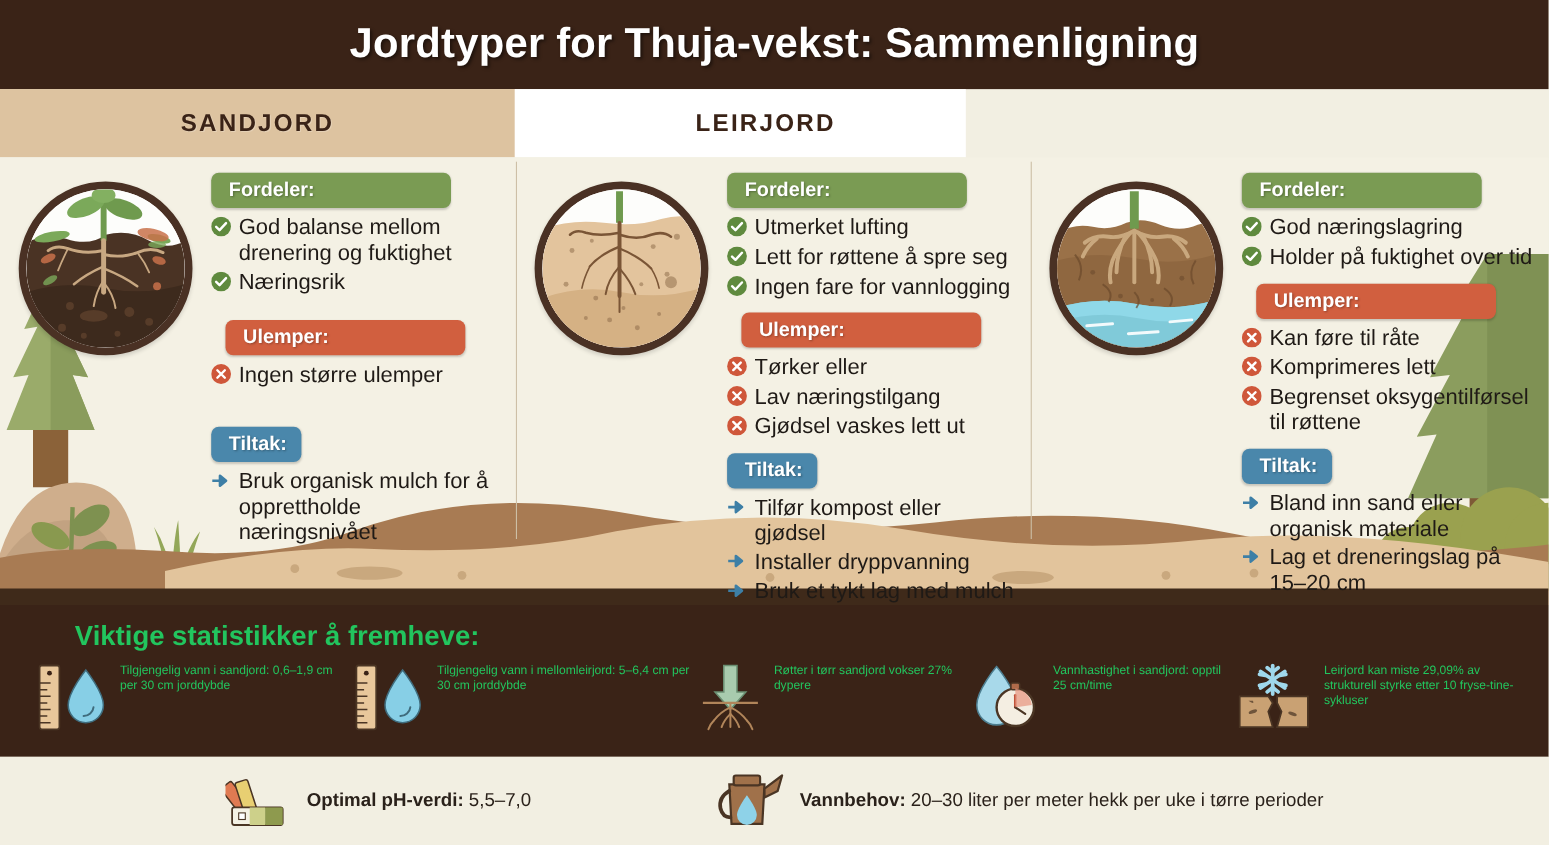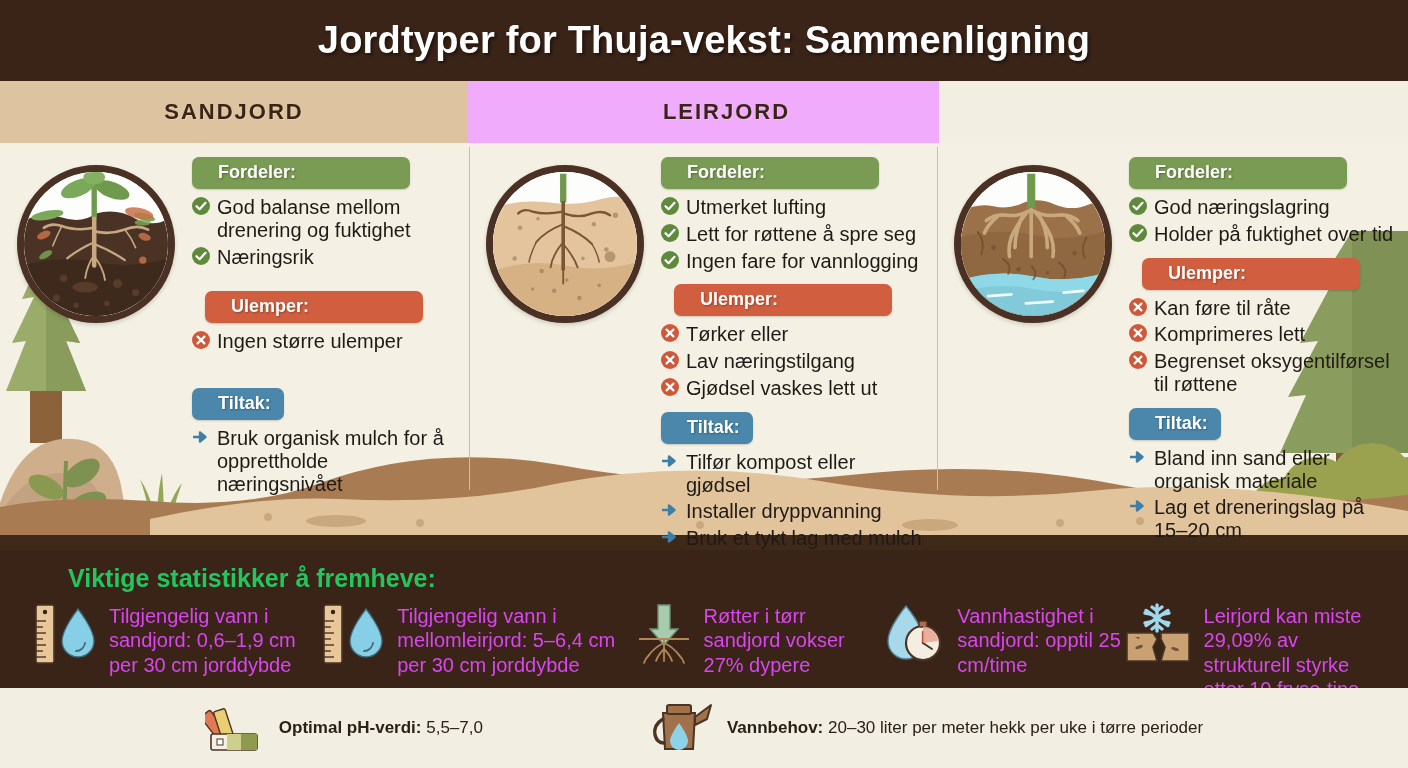--- a/index.html
+++ b/index.html
@@ -21,21 +21,21 @@
   .titlebar h1 {
     color:#ffffff; font-size:38px; font-weight:bold; letter-spacing:.2px;
     text-shadow:2px 2px 3px rgba(0,0,0,.45);
   }
 
   
   .headbands { position:absolute; left:0; top:81px; width:1408px; height:62px; display:flex; }
   .hb { display:flex; align-items:center; justify-content:center; height:62px; }
   .hb1 { width:469px; background:#a27f60; }
   .hb2 { width:468px; background:#ddc3a0; }
-  .hb3 { width:471px; background:#f0abfc;padding-left:46px; }
+  .hb3 { width:410px; background:#ffffff;padding-left:46px; }
   .hb span {
     font-size:22px; font-weight:bold; letter-spacing:2px; color:#3a2317;
     text-shadow:1px 1px 0 rgba(255,255,255,.22);
   }
 
   
   .main {
     position:absolute; left:0; top:143px; width:1408px; height:407px;
     background:#f4f1e4; overflow:hidden;
   }
@@ -56,21 +56,21 @@
     border:7px solid #4a3124; overflow:hidden; position:relative;
     background:#ffffff; box-shadow:0 2px 4px rgba(0,0,0,.16);
   }
   .soilcircle svg { display:block; width:100%; height:100%; }
 
   
   .txt { flex:1; padding-top:14px; padding-right:14px; }
 
   .badge {
     display:inline-block; border-radius:7px; color:#fff;
-    font-size:18px; font-weight:bold; padding:5px 13px 6px 26px;
+    font-size:18px; font-weight:bold; padding:5px 13px 6px 16px;
     text-shadow:1px 1px 2px rgba(0,0,0,.3);
     box-shadow:0 1px 2px rgba(0,0,0,.18);
   }
   .badge.pros { background:#7a9b53; min-width:218px; }
   .badge.cons { background:#d15f3f; min-width:218px;margin-left:13px; }
   .badge.tips { background:#4a87ab; }
 
   ul.items { list-style:none; margin:6px 0 0 0; }
   ul.items li {
     display:flex; align-items:flex-start; gap:7px;
@@ -86,21 +86,21 @@
 
   
   .stats {
     position:absolute; left:0; top:550px; width:1408px; height:138px;
     background:#3a2317; color:#f6f2e8; padding:14px 26px 0 32px;
   }
   .stats h2 { font-size:25px; font-weight:bold; color:#22c55e; margin-bottom:10px;margin-left:36px; }
   .statrow { display:flex; gap:0; align-items:flex-start; }
   .stat { display:flex; align-items:flex-start; gap:9px; }
   .stat .sicon { flex:0 0 auto; }
-  .stat .stxt { font-size:20px; line-height:1.22; color:#d946ef; padding-top:1px; }
+  .stat .stxt { font-size:11px; line-height:1.22; color:#22c55e; padding-top:1px; }
   .s1 { width:300px; }
   .s2 { width:325px; }
   .s3 { width:260px; }
   .s4 { width:250px; }
   .s5 { width:270px; }
 
   
   .footer {
     position:absolute; left:0; top:688px; width:1408px; height:80px;
     background:#f2efe2; display:flex; align-items:center; justify-content:center; gap:168px;

